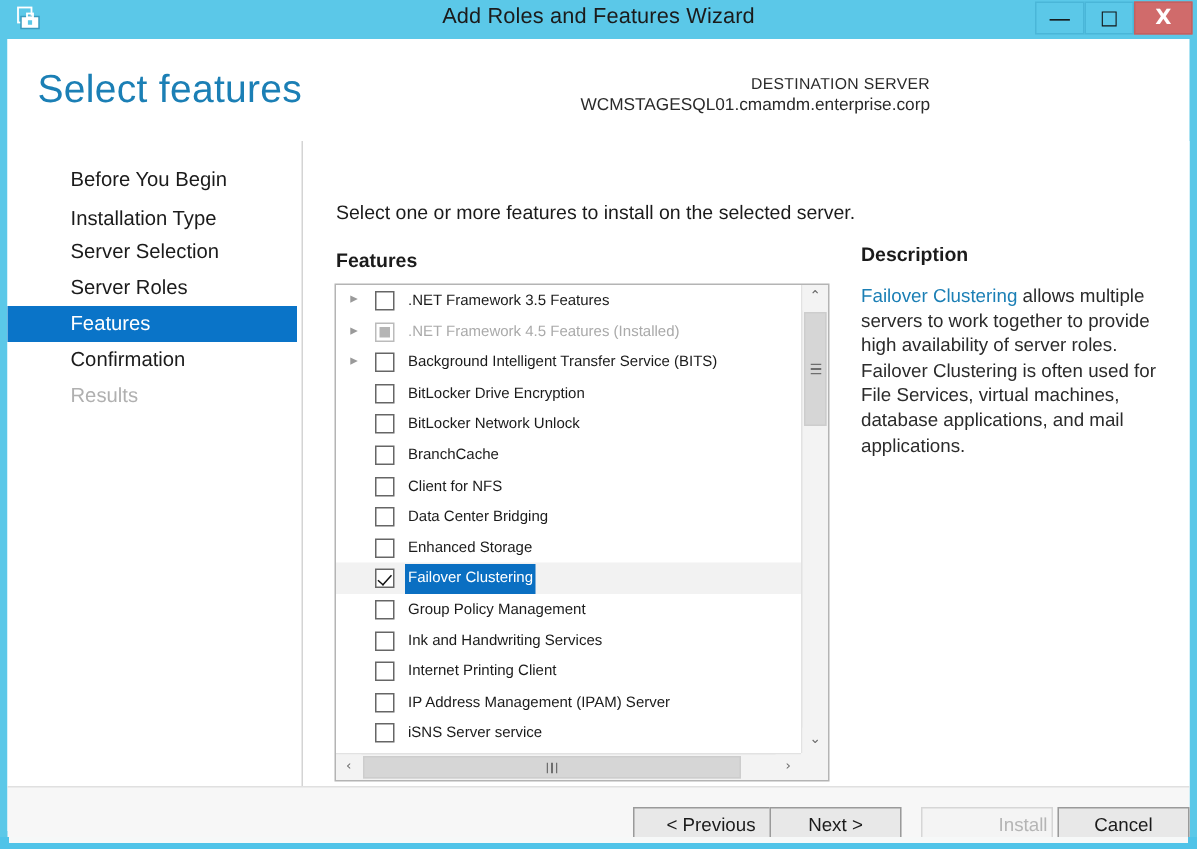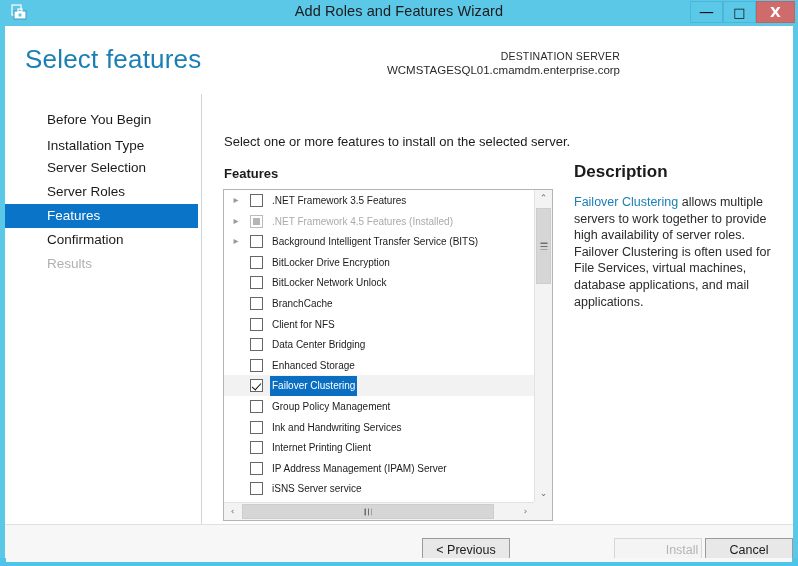--- a/index.html
+++ b/index.html
@@ -382,21 +382,21 @@
   }
 
   
   #descpane {
     position: absolute;
     left: 372px;
     top: 68px;
     width: 205px;
   }
   #desc-title {
-    font-size: 17px;
+    font-size: 13px;
     color: #1b1b1b;
     font-weight: bold;
     margin: 0 0 12px 0;
   }
   #desc-body {
     font-size: 12.5px;
     color: #2b2b2b;
     line-height: 16.6px;
   }
   #desc-body .accent {
@@ -426,21 +426,21 @@
     border: 1px solid #9a9a9a;
     box-sizing: border-box;
     cursor: default;
     white-space: nowrap;
   }
   .btn.disabled {
     color: #b5b5b5;
     border-color: #d6d6d6;
     background: #f4f4f4;
   }
-  #btn-previous { left: 417px; width: 88px; }
+  #btn-previous { left: 417px; width: 104px; }
   #btn-next     { left: 508px; width: 88px; }
   #btn-install  { left: 609px; width: 88px; padding-left: 48px; }
   #btn-cancel   { left: 700px; width: 88px; }
 
   
   #taskbar {
     position: absolute;
     left: 0;
     top: 558px;
     width: 798px;
@@ -594,20 +594,21 @@
       <div id="descpane">
         <div id="desc-title">Description</div>
         <div id="desc-body">
           <span class="accent">Failover Clustering</span><span> allows multiple servers to work together to provide high availability of server roles. Failover Clustering is often used for File Services, virtual machines, database applications, and mail applications.</span>
         </div>
       </div>
     </div>
 
     <div id="footer">
       <div class="btn" id="btn-previous">&lt; Previous</div>
+      <div class="btn" id="btn-next">Next &gt;</div>
       <div class="btn disabled" id="btn-install">Install</div>
       <div class="btn" id="btn-cancel">Cancel</div>
     </div>
 
   </div>
 </div>
 
 <div id="taskbar">
   <div id="taskbar-inner"></div>
 </div>

